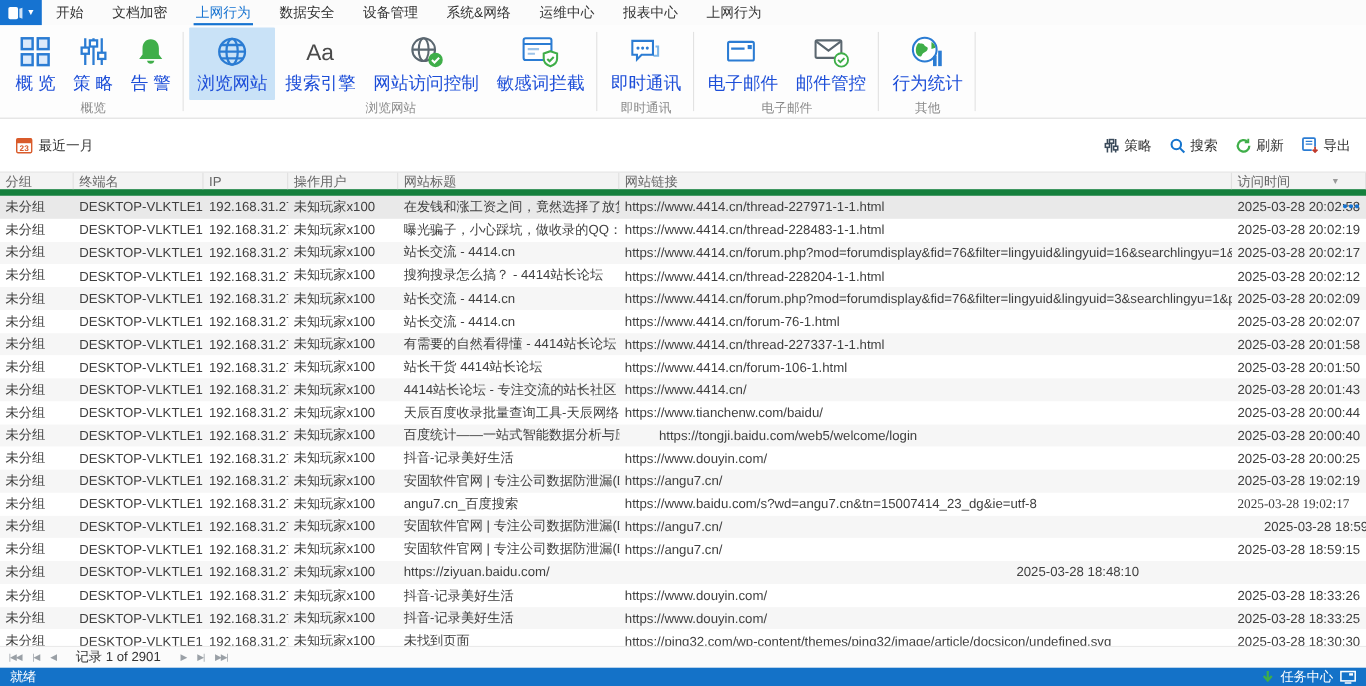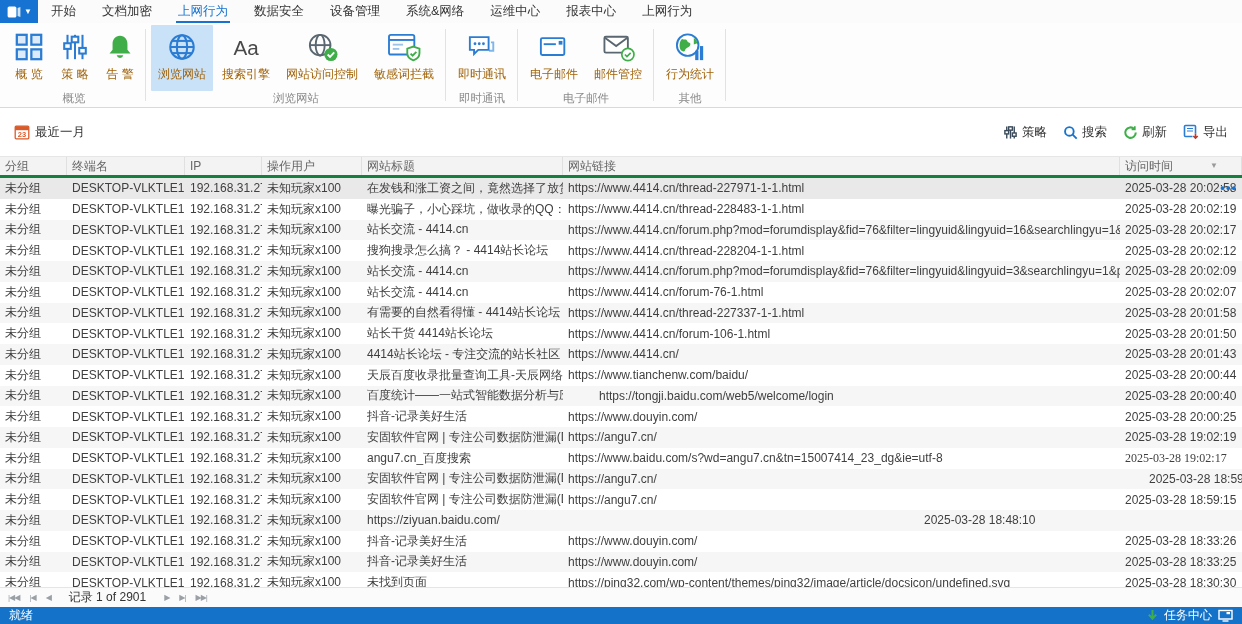--- a/index.html
+++ b/index.html
@@ -19,29 +19,29 @@
   .tab.active::after{content:"";position:absolute;left:11px;right:11px;bottom:0;height:2px;background:#1673d1;}
   
   .ribbon{height:84px;flex:0 0 84px;background:#fdfdfd;border-bottom:1px solid #d9d9d9;display:flex;padding-left:2px;}
   .rgroup{display:flex;flex-direction:column;position:relative;padding:0 5px;}
   .rgroup::after{content:"";position:absolute;right:0;top:6px;bottom:6px;width:1px;background:#e2e2e2;}
   .rgroup-buttons{display:flex;flex:1;align-items:flex-start;padding-top:2px;gap:2px;}
   .rbtn{display:flex;flex-direction:column;align-items:center;justify-content:flex-start;gap:3px;
         padding:6px 7px 4px;min-width:42px;height:66px;box-sizing:border-box;cursor:pointer;border-radius:1px;}
   .rbtn.selected{background:#c9e2f7;}
   .rbtn .ric{height:32px;display:flex;align-items:center;justify-content:center;}
-  .rbtn .rlbl{font-size:12px;color:#a16207;white-space:nowrap;}
+  .rbtn .rlbl{font-size:16px;color:#1d4ed8;white-space:nowrap;}
   .rgroup-name{text-align:center;font-size:11.5px;color:#8a8a8a;padding:0 0 5px;}
   
   .toolbar{height:48px;flex:0 0 48px;background:#fff;display:flex;align-items:center;justify-content:space-between;padding:0 14px;box-sizing:border-box;}
   .datefilter{display:flex;align-items:center;gap:5px;font-size:12.5px;color:#333;cursor:pointer;}
   .tb-actions{display:flex;align-items:center;gap:16px;}
   .tb-act{display:flex;align-items:center;gap:4px;font-size:12.5px;color:#333;cursor:pointer;}
   
-  .thead{height:22px;flex:0 0 22px;background:#f3f3f3;border-top:1px solid #e6e6e6;border-bottom:3px solid #15803d;display:flex;box-sizing:border-box;}
+  .thead{height:22px;flex:0 0 22px;background:#f3f3f3;border-top:1px solid #e6e6e6;border-bottom:6px solid #15803d;display:flex;box-sizing:border-box;}
   .th{font-size:12px;color:#666;line-height:20px;padding:0 5px;border-right:1px solid #e0e0e0;box-sizing:border-box;
       white-space:nowrap;overflow:hidden;display:flex;align-items:center;justify-content:space-between;cursor:pointer;}
   .th .sortglyph{font-size:8px;color:#9a9a9a;margin-right:18px;}
   .tbody{flex:1 1 auto;overflow:hidden;}
   .tr{display:flex;height:20.75px;align-items:center;position:relative;cursor:default;}
   .tr:nth-child(odd){background:#f6f6f6;}
   .tr:nth-child(even){background:#ffffff;}
   .tr.selected{background:#e9e9e9;}
   .td{font-size:12px;color:#3f3f3f;padding:0 5px;white-space:nowrap;overflow:hidden;box-sizing:border-box;flex-shrink:0;}
   .rowmenu{position:absolute;right:5px;top:0;line-height:20.75px;color:#1673d1;font-size:13px;letter-spacing:1px;font-weight:bold;cursor:pointer;}

